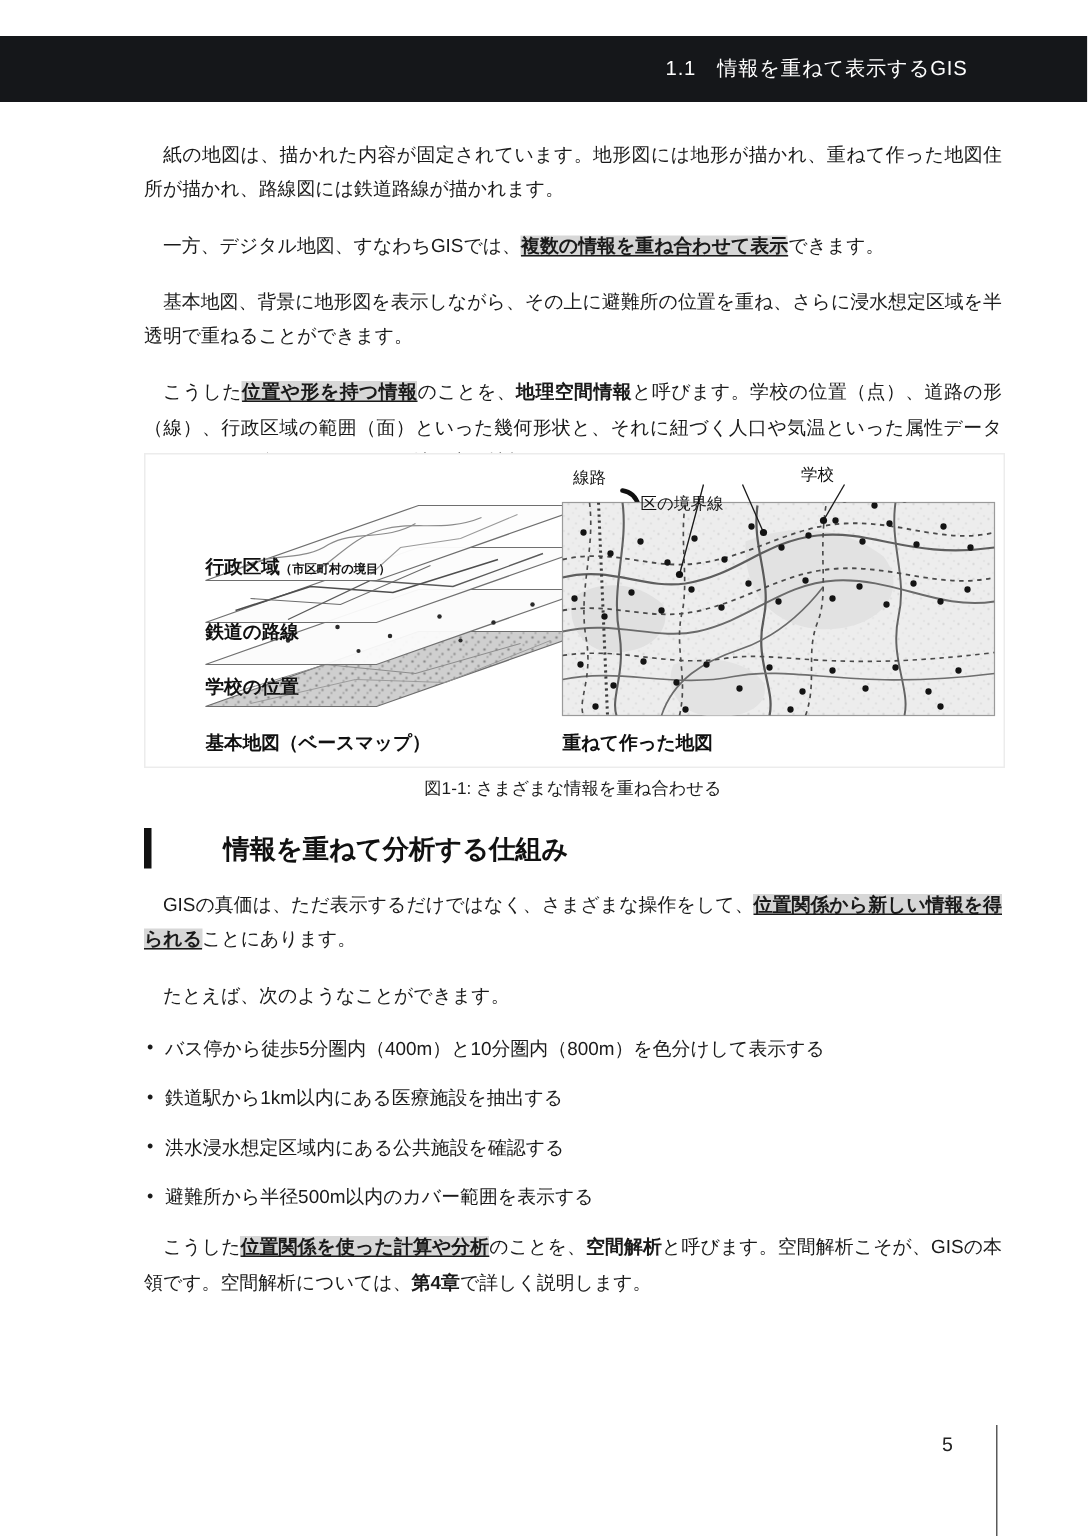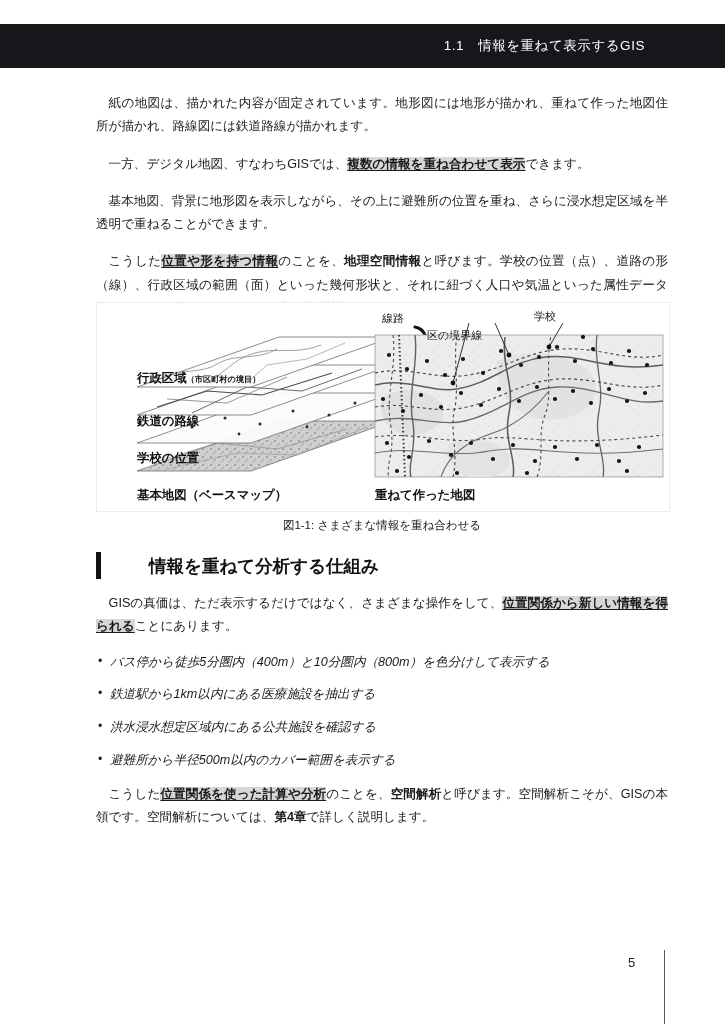--- a/index.html
+++ b/index.html
@@ -145,21 +145,20 @@
     padding: 0;
     list-style: none;
   }
   ul.bullets li {
     font-size: 12.6px;
     line-height: 1.5;
     margin: 14px 0 13px 0;
     padding-left: 14px;
     position: relative;
     white-space: pre;
-    font-style: italic;
   }
   ul.bullets li::before {
     content: "•";
     position: absolute;
     left: 2px;
     top: -1px;
     font-size: 12px;
   }
 
   
@@ -380,20 +379,21 @@
 
   <div class="section-head">
     <div class="section-bar"></div>
     <div class="section-title">情報を重ねて分析する仕組み</div>
   </div>
 
   <div class="content2">
 
     <p class="para"><span>GISの真価は、ただ表示するだけではなく、さまざまな操作をして、</span><span class="hl">位置関係から新しい情報を得られる</span><span>ことにあります。</span></p>
 
+    <p class="para">たとえば、次のようなことができます。</p>
 
     <ul class="bullets">
       <li>バス停から徒歩5分圏内（400m）と10分圏内（800m）を色分けして表示する</li>
       <li>鉄道駅から1km以内にある医療施設を抽出する</li>
       <li>洪水浸水想定区域内にある公共施設を確認する</li>
       <li>避難所から半径500m以内のカバー範囲を表示する</li>
     </ul>
 
     <p class="para"><span>こうした</span><span class="hl">位置関係を使った計算や分析</span><span>のことを、</span><span class="b">空間解析</span><span>と呼びます。空間解析こそが、GISの本領です。空間解析については、</span><span class="b">第4章</span><span>で詳しく説明します。</span></p>
 

